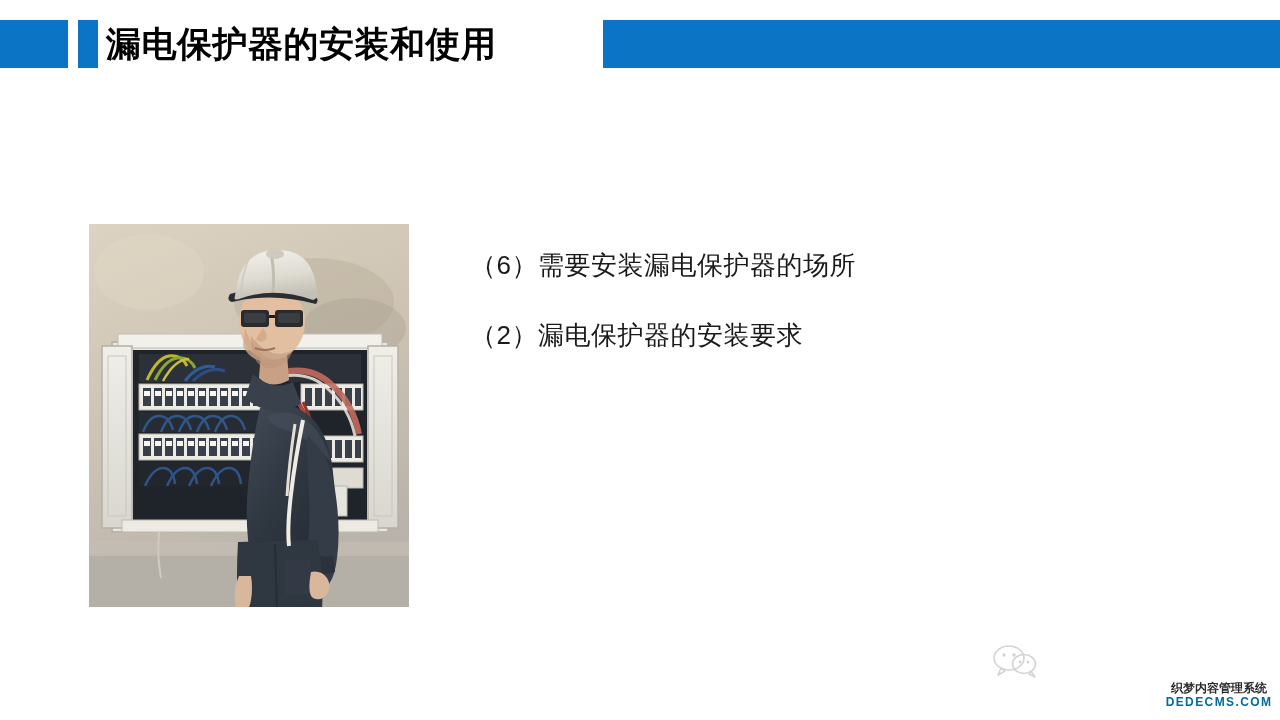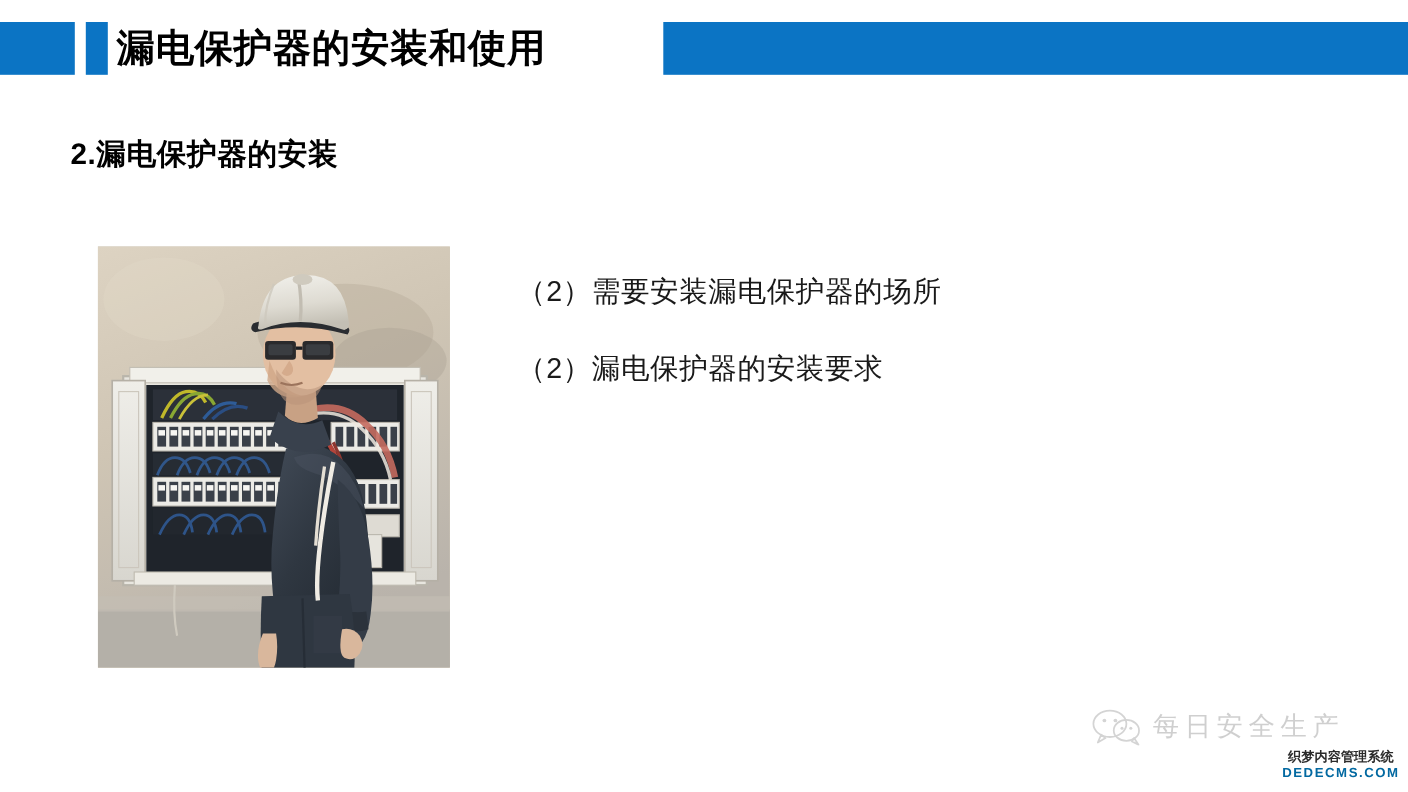--- a/index.html
+++ b/index.html
@@ -163,21 +163,20 @@
 
 <div class="slide">
 
   <div class="header">
     <div class="hdr-block-wide"></div>
     <div class="hdr-block-narrow"></div>
     <div class="hdr-block-right"></div>
     <div class="hdr-title">漏电保护器的安装和使用</div>
   </div>
 
-  <div class="section-heading">2.漏电保护器的安装</div>
 
   <div class="photo">
     <svg width="320" height="383" viewBox="0 0 320 383" xmlns="http://www.w3.org/2000/svg">
       <defs>
         <linearGradient id="wallG" x1="0" y1="0" x2="0.35" y2="1">
           <stop offset="0%" stop-color="#ddd3c2"></stop>
           <stop offset="45%" stop-color="#cfc5b4"></stop>
           <stop offset="100%" stop-color="#b9b3ab"></stop>
         </linearGradient>
         <linearGradient id="jacketG" x1="0.15" y1="0" x2="0.95" y2="1">
@@ -382,38 +381,37 @@
         <ellipse cx="186" cy="30" rx="9" ry="5" fill="#cfcabe"></ellipse>
 
         <path d="M174 104 q6 8 2 12 q-5 4 -9 -1" fill="#d3a98a" opacity="0.9"></path>
 
         <path d="M166 124 q10 4 20 0" stroke="#9c745c" stroke-width="2" fill="none"></path>
       </g>
     </svg>
   </div>
 
   <div class="bullets">
-    <div class="bullet-line">（2）需要安装漏电保护器的场所</div>
+    <div class="bullet-line">（6）需要安装漏电保护器的场所</div>
     <div class="bullet-line">（2）漏电保护器的安装要求</div>
   </div>
 
   <div class="brand">
     <svg class="brand-icon" viewBox="0 0 46 34" xmlns="http://www.w3.org/2000/svg">
 
       <ellipse cx="17" cy="14" rx="15" ry="12" fill="none" stroke="#9a9a9a" stroke-width="1.6"></ellipse>
       <path d="M9 24 L6 31 L13 27 Z" fill="none" stroke="#9a9a9a" stroke-width="1.6" stroke-linejoin="round"></path>
       <circle cx="12" cy="11" r="1.7" fill="#9a9a9a"></circle>
       <circle cx="22" cy="11" r="1.7" fill="#9a9a9a"></circle>
 
       <ellipse cx="32" cy="20" rx="11.5" ry="9.5" fill="none" stroke="#9a9a9a" stroke-width="1.6"></ellipse>
       <path d="M39 27 L43 33 L37 30 Z" fill="none" stroke="#9a9a9a" stroke-width="1.6" stroke-linejoin="round"></path>
       <circle cx="28" cy="18" r="1.4" fill="#9a9a9a"></circle>
       <circle cx="36" cy="18" r="1.4" fill="#9a9a9a"></circle>
     </svg>
-    <div class="brand-text">每日安全生产</div>
   </div>
 
   <div class="dedecms">
     <div class="dedecms-cn">织梦内容管理系统</div>
     <div class="dedecms-en">DEDECMS.COM</div>
   </div>
 
 </div>
 
 </body></html>

